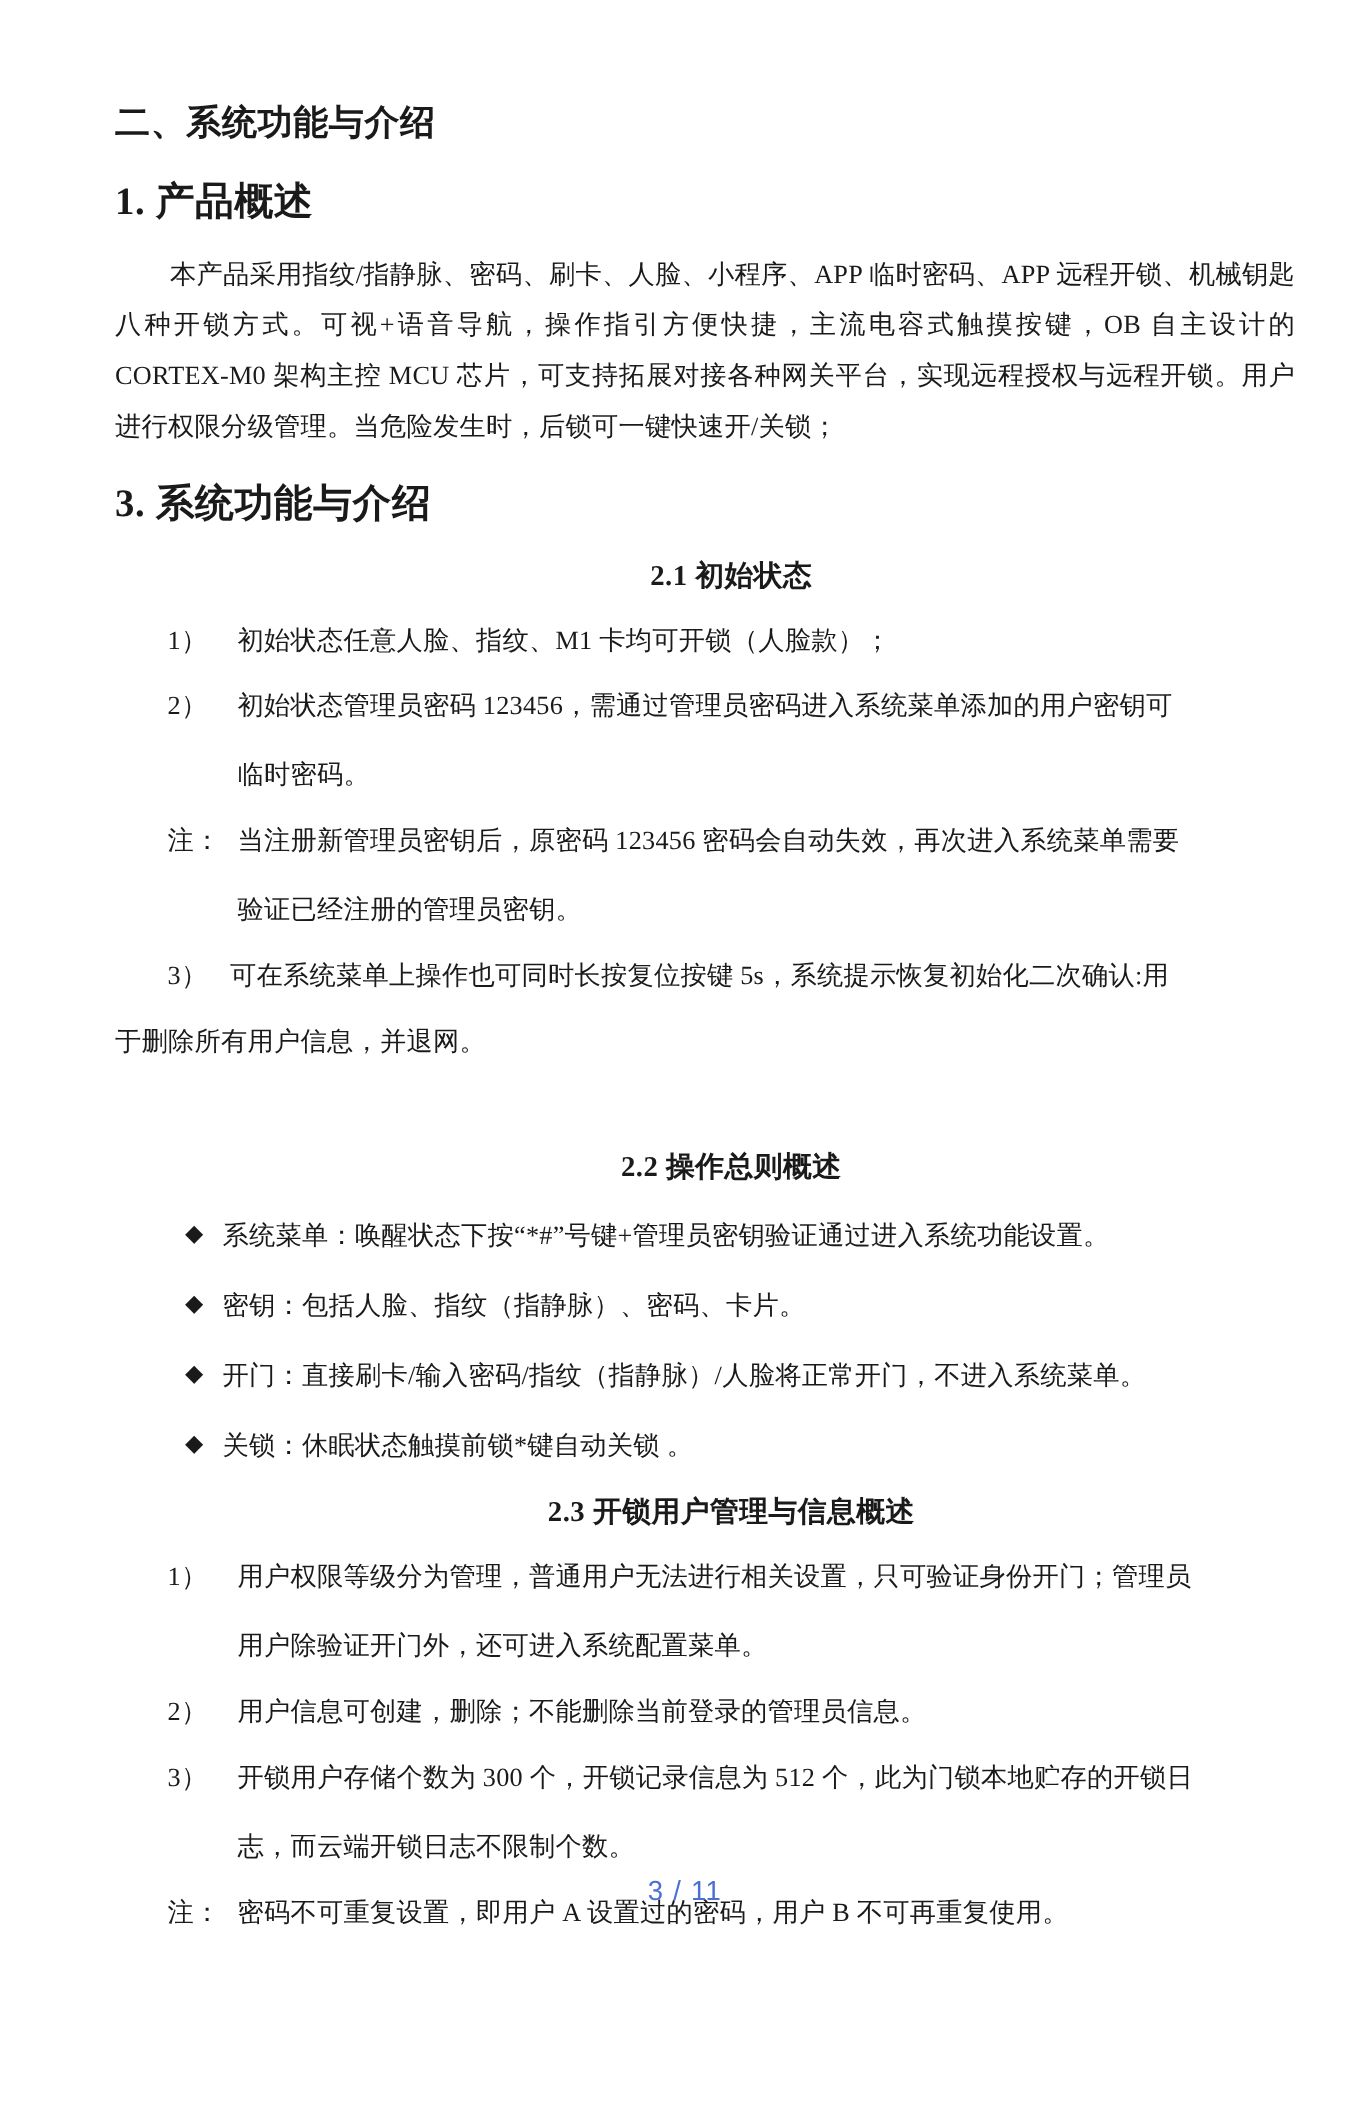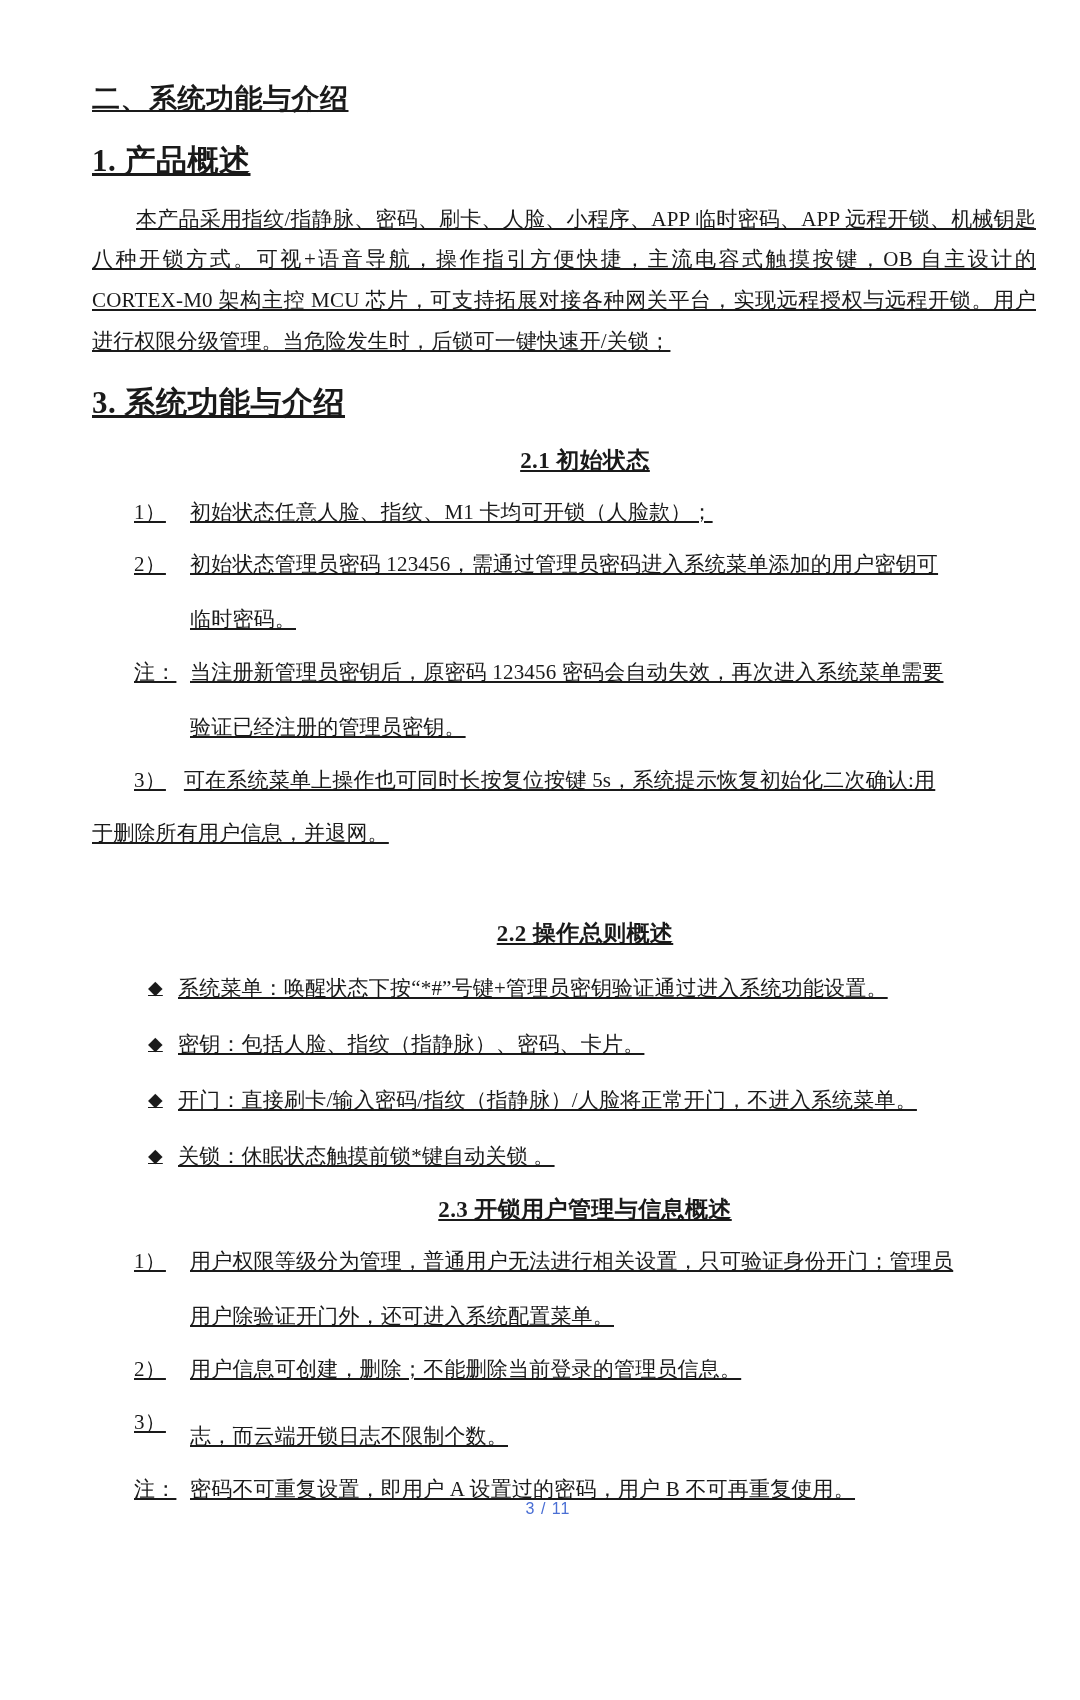--- a/index.html
+++ b/index.html
@@ -14,21 +14,20 @@
     color: #1a1a1a;
     position: relative;
     overflow: hidden;
   }
   .page {
     width: 1080px;
     height: 1700px;
     box-sizing: border-box;
     padding: 78px 44px 0 92px;
     position: relative;
-    text-decoration: underline;
   }
 
   
   .h-section {
     font-size: 28px;
     font-weight: bold;
     letter-spacing: 0.5px;
     margin: 0 0 12px 0;
     line-height: 1.5;
   }
@@ -145,21 +144,21 @@
 
   .spacer-lg { height: 46px; }
 
   
   .footer {
     position: absolute;
     left: 16px;
     right: 0;
     top: 1500px;
     text-align: center;
-    font-size: 16px;
+    font-size: 22px;
     font-family: "Liberation Sans", sans-serif;
     color: #4a6fd4;
     letter-spacing: 1px;
   }
 </style>
 </head>
 <body>
 
 <div class="page">
 
@@ -231,20 +230,21 @@
   </div>
 
   <div class="num-item">
     <span class="marker">2）</span>
     <span class="content">用户信息可创建，删除；不能删除当前登录的管理员信息。</span>
   </div>
 
   <div class="num-item">
     <span class="marker">3）</span>
     <span class="content">
+      <span>开锁用户存储个数为 300 个，开锁记录信息为 512 个，此为门锁本地贮存的开锁日</span>
       <span class="l2">志，而云端开锁日志不限制个数。</span>
     </span>
   </div>
 
   <div class="note-item">
     <span class="marker">注：</span>
     <span class="content">密码不可重复设置，即用户 A 设置过的密码，用户 B 不可再重复使用。</span>
   </div>
 
   <div class="footer">3 / 11</div>

